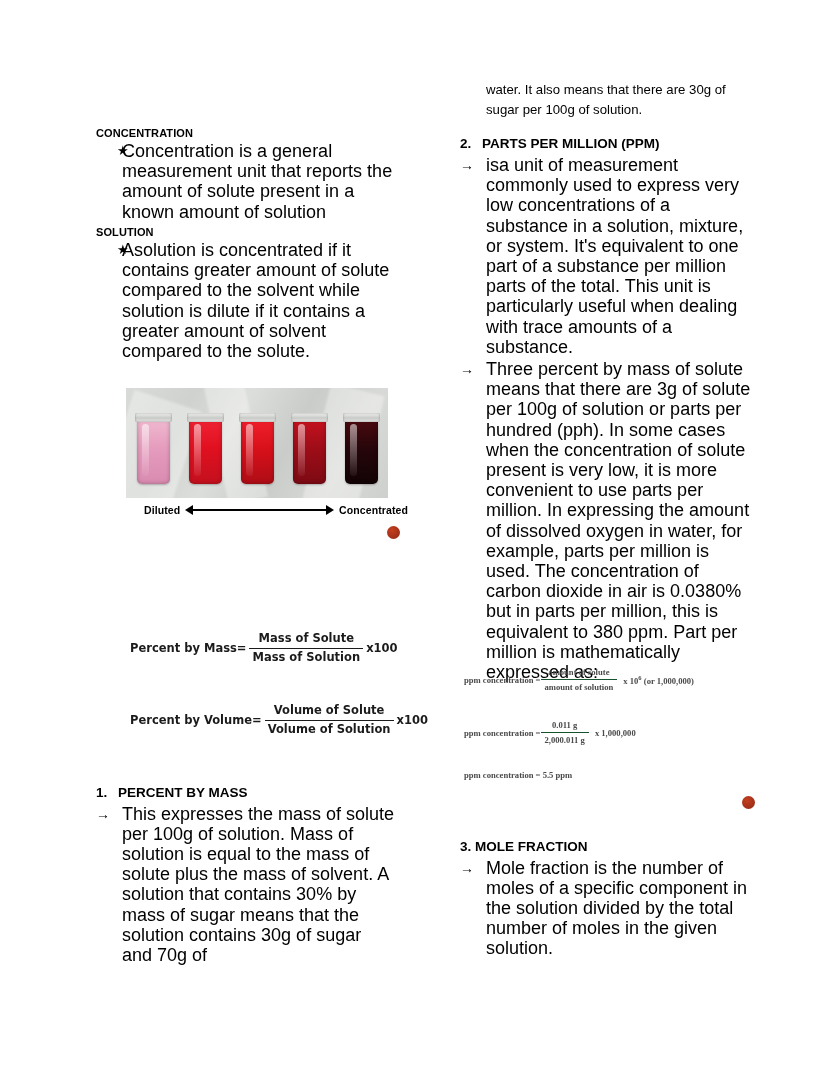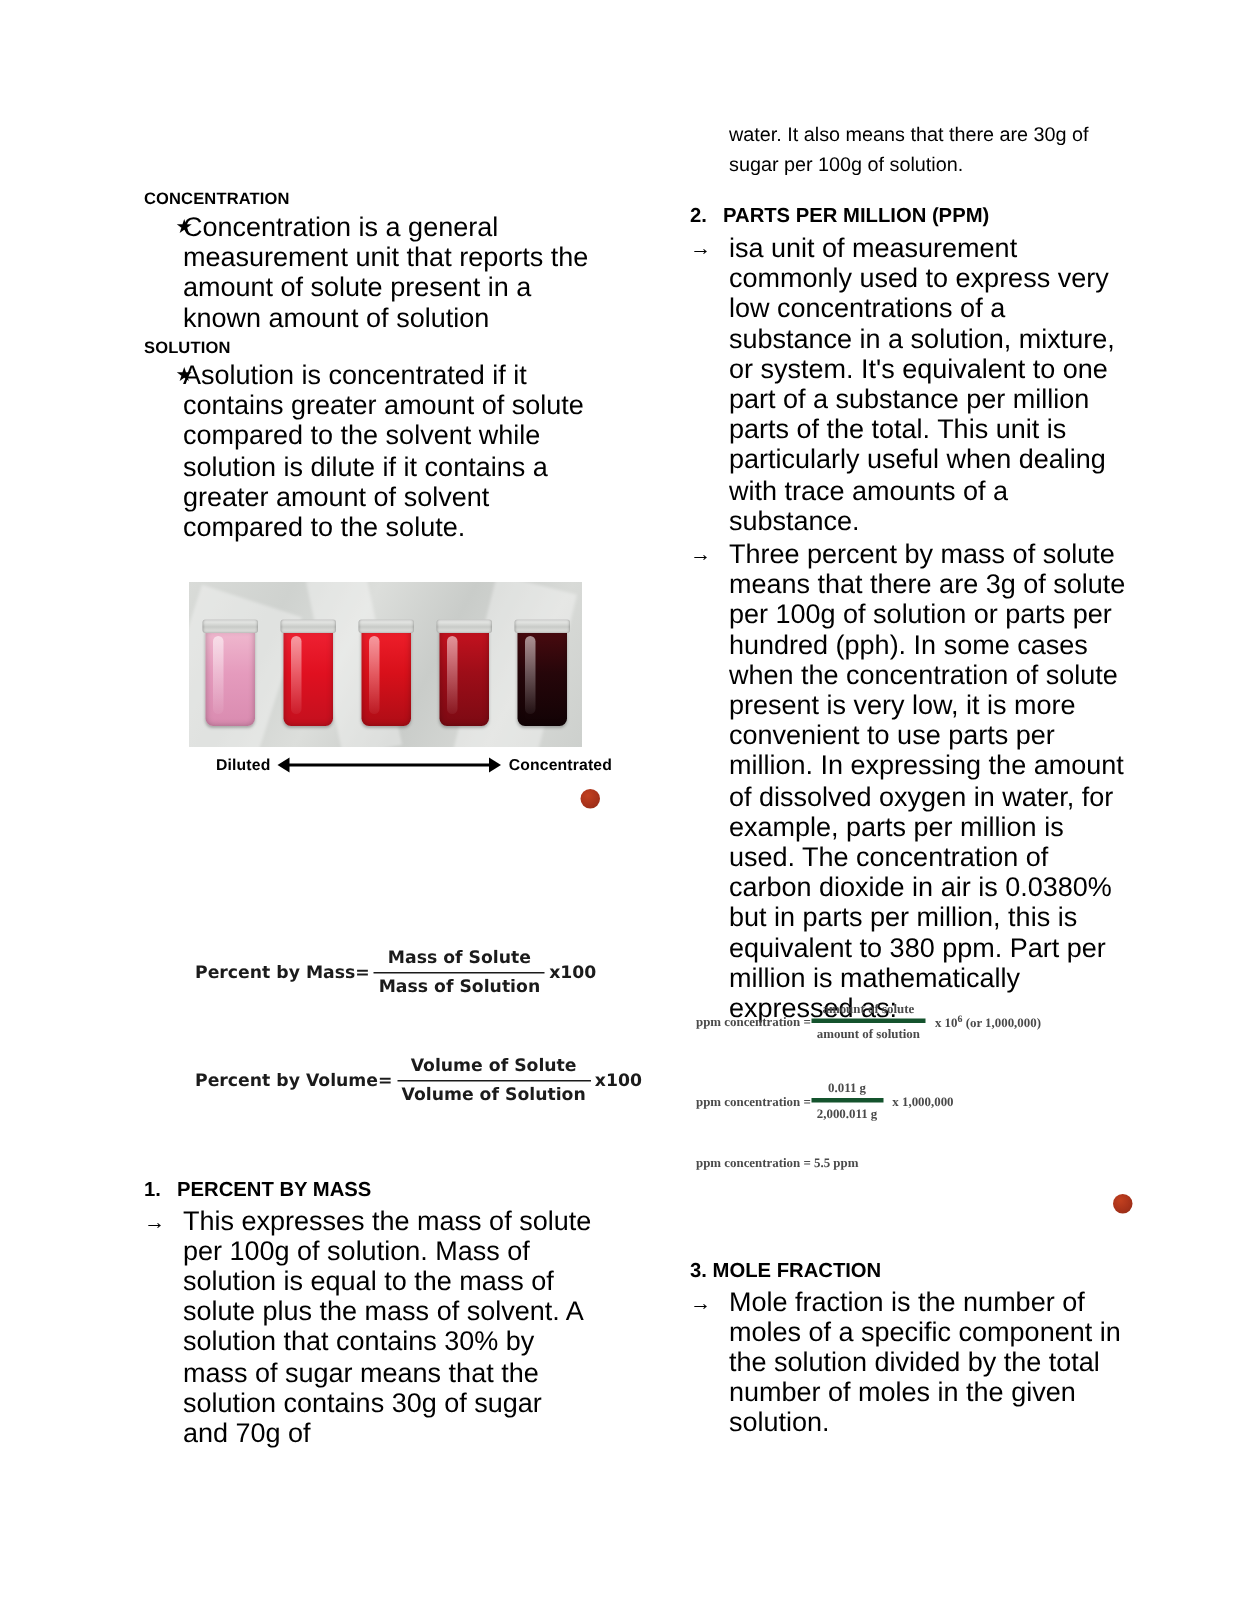--- a/index.html
+++ b/index.html
@@ -222,21 +222,21 @@
     white-space: nowrap;
   }
   .ppmf .lbl { margin-right: 0; }
   .ppmf .frac {
     display: inline-flex;
     flex-direction: column;
     align-items: center;
     line-height: 1.45;
   }
   .ppmf .frac .num { padding: 0 4px 1px 4px; }
-  .ppmf .frac .den { padding: 1px 4px 0 4px; border-top: 3px solid #14532d; font-family: Liberation Serif, serif; }
+  .ppmf .frac .den { padding: 1px 4px 0 4px; border-top: 1px solid #14532d; font-family: Liberation Serif, serif; }
   .ppmf .tail { margin-left: 6px; }
   .ppmf sup { font-size: 6.6px; vertical-align: super; }
   .ppm1 { left: 464px; top: 666px; }
   .ppm2 { left: 464px; top: 719px; }
   .ppm3 {
     position: absolute;
     left: 464px;
     top: 770px;
     font-family: "Liberation Serif", serif;
     font-size: 8.6px;

